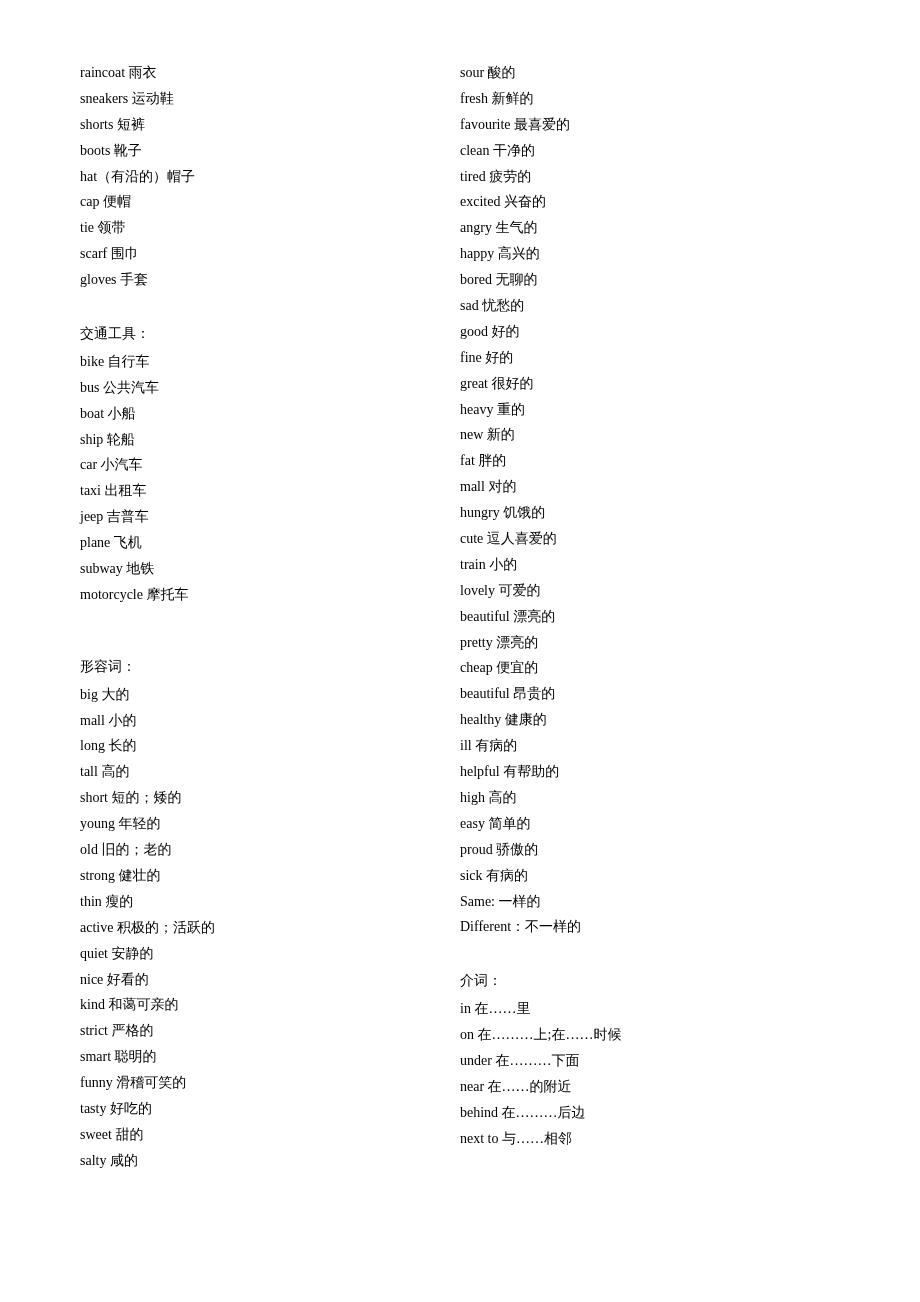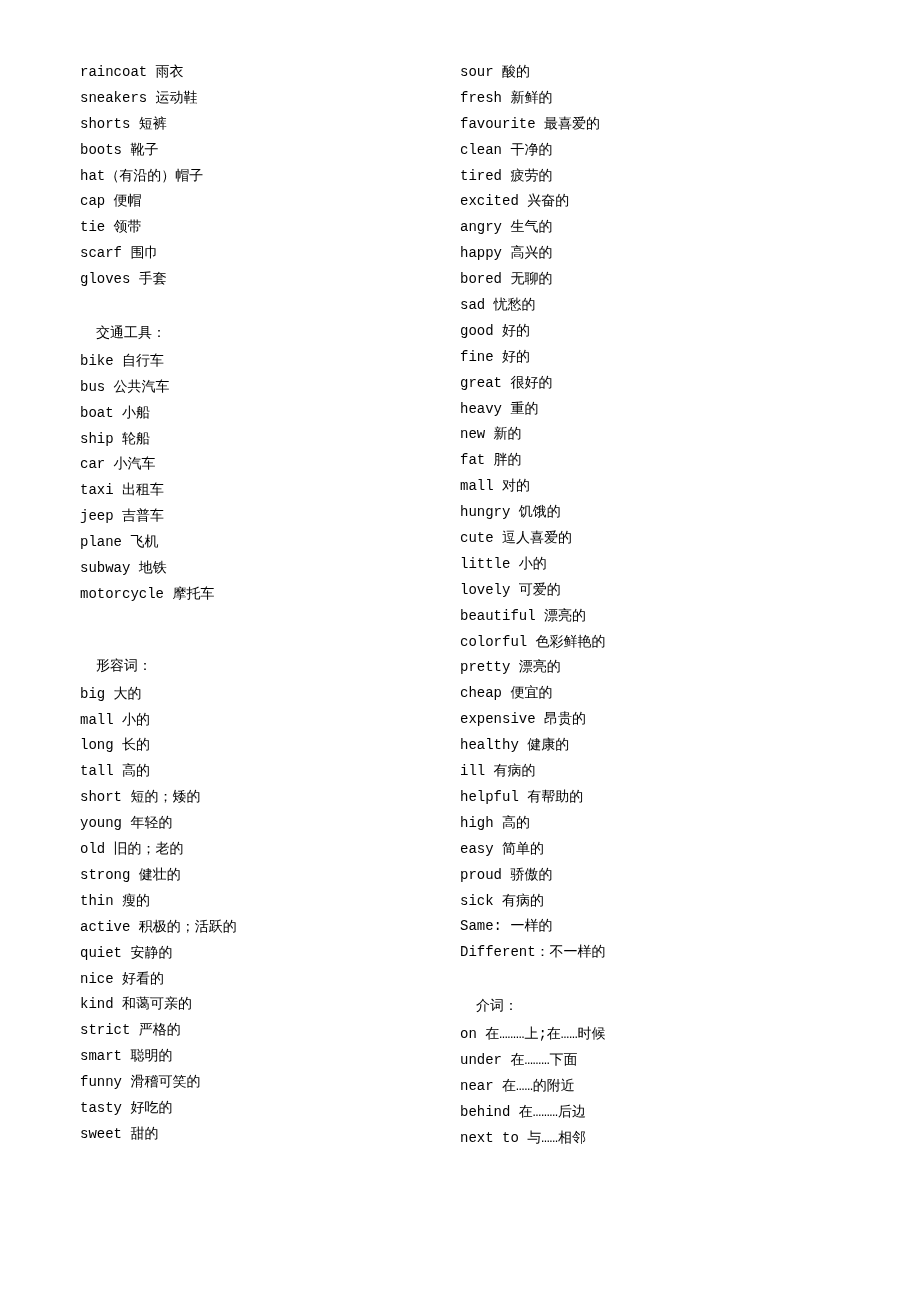--- a/index.html
+++ b/index.html
@@ -12,34 +12,32 @@
       font-family: SimSun, "宋体", serif;
       font-size: 14px;
       color: #000;
       width: 920px;
       min-height: 1302px;
       padding: 60px 80px;
     }
     .content-wrapper {
       display: flex;
       gap: 0;
-      font-family: Liberation Mono, monospace;
     }
     .left-column {
       flex: 0 0 380px;
       line-height: 1.85;
     }
     .right-column {
       flex: 1;
       line-height: 1.85;
     }
     .section-header {
       margin-top: 10px;
       margin-bottom: 2px;
-      margin-left: 16px;
     }
     .entry {
       white-space: nowrap;
     }
     .spacer {
       height: 18px;
     }
   </style>
 </head>
 <body>
@@ -86,20 +84,21 @@
         <div class="entry">thin 瘦的</div>
         <div class="entry">active 积极的；活跃的</div>
         <div class="entry">quiet 安静的</div>
         <div class="entry">nice 好看的</div>
         <div class="entry">kind 和蔼可亲的</div>
         <div class="entry">strict 严格的</div>
         <div class="entry">smart 聪明的</div>
         <div class="entry">funny 滑稽可笑的</div>
         <div class="entry">tasty 好吃的</div>
         <div class="entry">sweet 甜的</div>
+        <div class="entry">salty 咸的</div>
       </div>
   </div>
   <div class="right-column">
     <div id="adj2-list">
         <div class="entry">sour 酸的</div>
         <div class="entry">fresh 新鲜的</div>
         <div class="entry">favourite 最喜爱的</div>
         <div class="entry">clean 干净的</div>
         <div class="entry">tired 疲劳的</div>
         <div class="entry">excited 兴奋的</div>
@@ -109,40 +108,40 @@
         <div class="entry">sad 忧愁的</div>
         <div class="entry">good 好的</div>
         <div class="entry">fine  好的</div>
         <div class="entry">great  很好的</div>
         <div class="entry">heavy  重的</div>
         <div class="entry">new  新的</div>
         <div class="entry">fat  胖的</div>
         <div class="entry">mall  对的</div>
         <div class="entry">hungry  饥饿的</div>
         <div class="entry">cute 逗人喜爱的</div>
-        <div class="entry">little  小的</div>
+        <div class="entry">train  小的</div>
         <div class="entry">lovely  可爱的</div>
         <div class="entry">beautiful  漂亮的</div>
-        <div class="entry">colorful  色彩鲜艳的</div>
         <div class="entry">pretty  漂亮的</div>
         <div class="entry">cheap 便宜的</div>
-        <div class="entry">expensive 昂贵的</div>
+        <div class="entry">beautiful 昂贵的</div>
         <div class="entry">healthy  健康的</div>
         <div class="entry">ill  有病的</div>
         <div class="entry">helpful  有帮助的</div>
         <div class="entry">high  高的</div>
         <div class="entry">easy  简单的</div>
         <div class="entry">proud 骄傲的</div>
         <div class="entry">sick 有病的</div>
         <div class="entry">Same:  一样的</div>
         <div class="entry">Different：不一样的</div>
       </div>
     <div class="spacer"></div>
     <div class="section-header" id="prep-header">介词：</div>
     <div id="prep-list">
+        <div class="entry">in 在……里</div>
         <div class="entry">on 在………上;在……时候</div>
         <div class="entry">under 在………下面</div>
         <div class="entry">near 在……的附近</div>
         <div class="entry">behind 在………后边</div>
         <div class="entry">next to  与……相邻</div>
       </div>
   </div>
 </div>
 
 </body></html>

